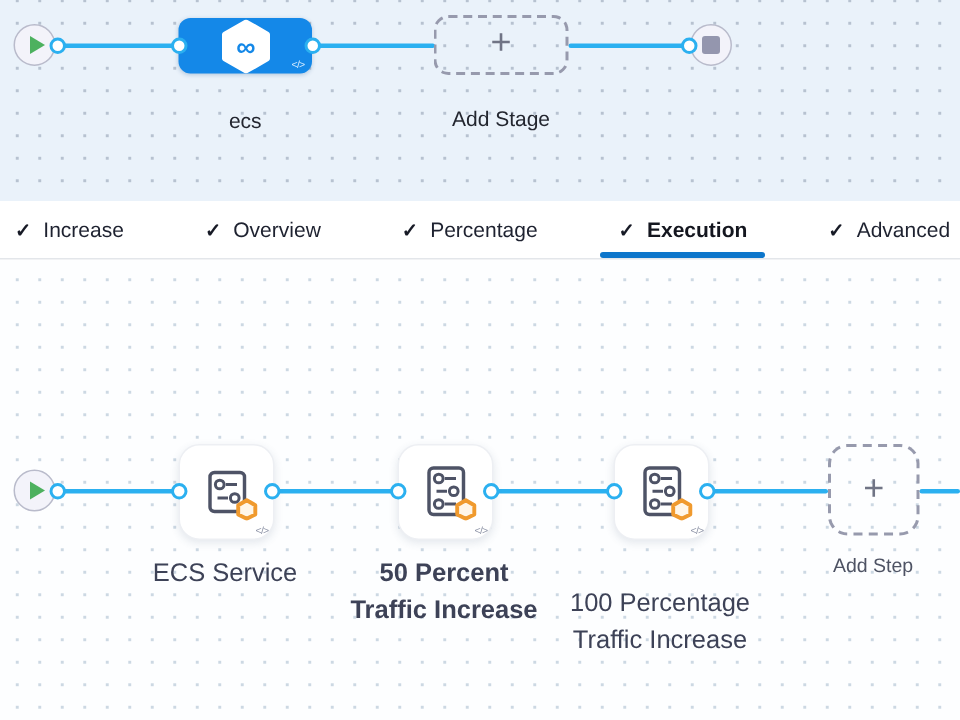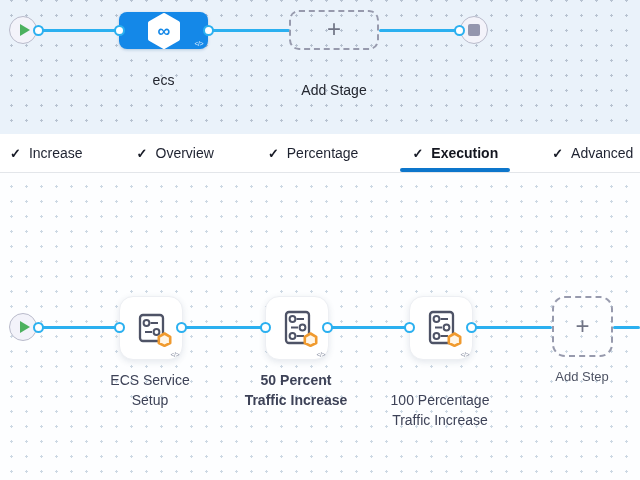--- a/index.html
+++ b/index.html
@@ -23,21 +23,21 @@
   
   .stage-node{position:absolute;left:119px;top:12px;width:89px;height:37px;border-radius:8px;background:#1488e8;
     display:flex;align-items:center;justify-content:center;box-shadow:0 1px 3px rgba(20,80,140,.25);z-index:2;}
   .stage-node .code{position:absolute;right:5px;bottom:2px;font-size:7px;color:#d8edff;letter-spacing:-.5px;}
   
   .dashed-box{position:absolute;border:2px dashed #979aad;box-sizing:border-box;display:flex;
     align-items:center;justify-content:center;z-index:2;background:transparent;cursor:pointer;}
   .plus{font-size:24px;font-weight:400;color:#707485;line-height:1;margin-top:-2px;}
   
   .node-label{position:absolute;text-align:center;color:#23262f;font-size:14px;font-weight:500;}
-  .step-label{position:absolute;width:130px;text-align:center;color:#3d4257;font-size:14px;line-height:1.45;}
+  .step-label{position:absolute;width:130px;text-align:center;color:#3d4257;font-size:17px;line-height:1.45;}
   .addstep-label{position:absolute;width:130px;text-align:center;color:#4e5364;font-size:13px;}
   
   .tabbar{position:absolute;left:0;top:134px;width:640px;height:38px;background:#fff;
     border-bottom:1px solid #e3e6ea;display:flex;align-items:center;gap:30px;white-space:nowrap;z-index:4;}
   .tab{display:flex;align-items:center;gap:8px;padding:0 12px;height:100%;font-size:14px;color:#1e2230;
     position:relative;cursor:pointer;}
   .tab:first-child{padding-left:10px;}
   .tab .check{font-weight:700;font-size:13px;color:#171a26;}
   .tab.active{font-weight:700;color:#14161f;}
   .tab.active::after{content:"";position:absolute;left:0;right:0;bottom:0;height:4px;border-radius:3px;background:#0d76cb;}
@@ -77,21 +77,21 @@
 
     <div class="dashed-box" style="left:289px;top:10px;width:90px;height:40px;border-radius:10px;">
       <span class="plus">+</span>
     </div>
 
     <div class="round-node" style="left:460px;top:16px;">
       <div class="stop-sq"></div>
     </div>
 
     <div class="node-label" style="left:119px;top:72px;width:89px;">ecs</div>
-    <div class="node-label" style="left:289px;top:71px;width:90px;font-weight:400;margin-top:11px;">Add Stage</div>
+    <div class="node-label" style="left:289px;top:71px;width:90px;font-weight:400;">Add Stage</div>
   </div>
 
   <div class="tabbar">
     <div class="tab">
       <span class="check">✓</span>
       <span>Increase</span>
     </div>
     <div class="tab">
       <span class="check">✓</span>
       <span>Overview</span>
@@ -175,21 +175,20 @@
     </svg>
     <span class="code">&lt;/&gt;</span>
   </div>
 
   <div class="dashed-box" style="left:552px;top:296px;width:61px;height:61px;border-radius:13px;">
     <span class="plus">+</span>
   </div>
 
   <div class="step-label" style="left:85px;top:370px;">
     <div>ECS Service</div>
-    <div>Setup</div>
   </div>
   <div class="step-label" style="left:231px;top:370px;font-weight:bold;">
     <div>50 Percent</div>
     <div>Traffic Increase</div>
   </div>
   <div class="step-label" style="left:375px;top:390px;">
     <div>100 Percentage</div>
     <div>Traffic Increase</div>
   </div>
   <div class="addstep-label" style="left:517px;top:369px;">Add Step</div>

